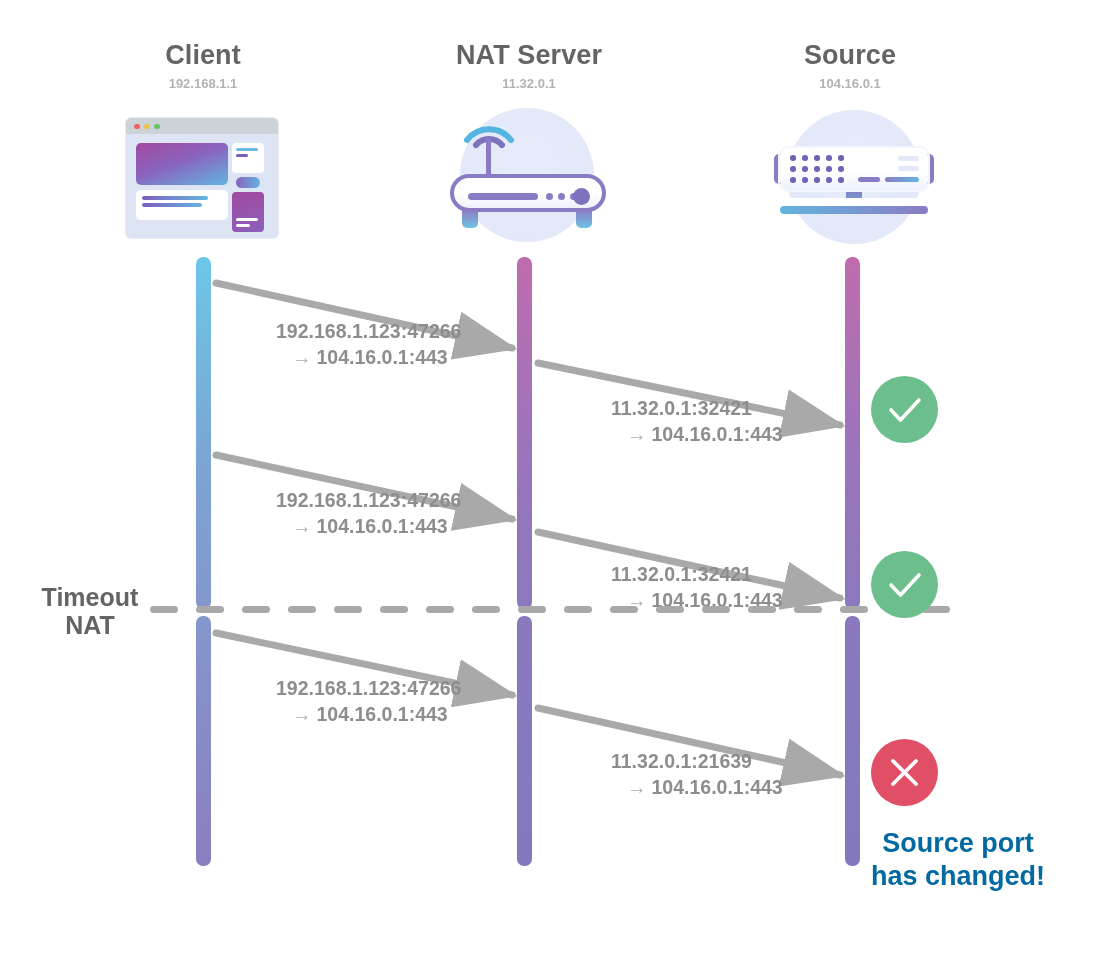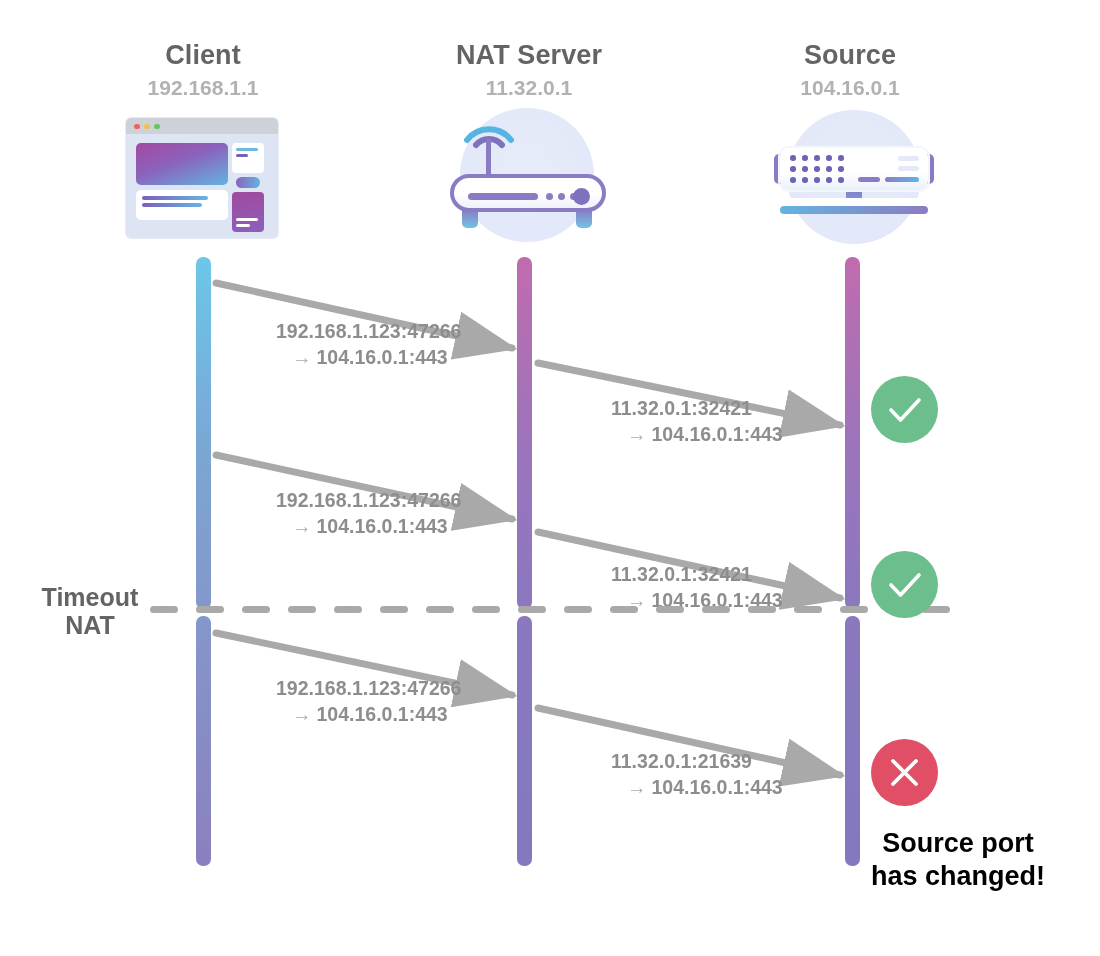--- a/index.html
+++ b/index.html
@@ -9,21 +9,21 @@
     -webkit-font-smoothing:antialiased;
   }
   #stage{position:relative;width:1100px;height:956px;}
 
   
   .col-head{position:absolute;text-align:center;width:300px;}
   .col-title{
     font-size:27px;font-weight:700;color:#636466;letter-spacing:.1px;line-height:1;
   }
   .col-sub{
-    font-size:21px;font-weight:700;color:#b0b2b4;margin-top:8px;line-height:1;
+    font-size:13px;font-weight:700;color:#b0b2b4;margin-top:8px;line-height:1;
   }
 
   
   .node-art{position:absolute;}
   .disc{
     position:absolute;border-radius:50%;
     background:radial-gradient(circle at 50% 45%,#e7ecfa 0%,#e3e9f8 60%,#e1e8f8 100%);
   }
 
   
@@ -126,21 +126,21 @@
   .pkt .l2{padding-left:16px;}
   .pkt .ar{color:#a9abad;font-weight:700;padding-right:5px;}
 
   
   .badge{position:absolute;width:67px;height:67px;border-radius:50%;}
   .badge.ok{background:#6cbf8c;}
   .badge.bad{background:#e04f66;}
   .badge svg{display:block;}
 
   .fail-msg{
-    position:absolute;text-align:center;color:#000000;font-size:27px;font-weight:700;line-height:1.22;
+    position:absolute;text-align:center;color:#0369a1;font-size:27px;font-weight:700;line-height:1.22;
   }
 
   svg.arrows{position:absolute;left:0;top:0;width:1100px;height:956px;pointer-events:none;}
 </style>
 </head>
 <body>
 
 <div id="stage">
 
   <div class="col-head" style="left:53px;top:42px;">

